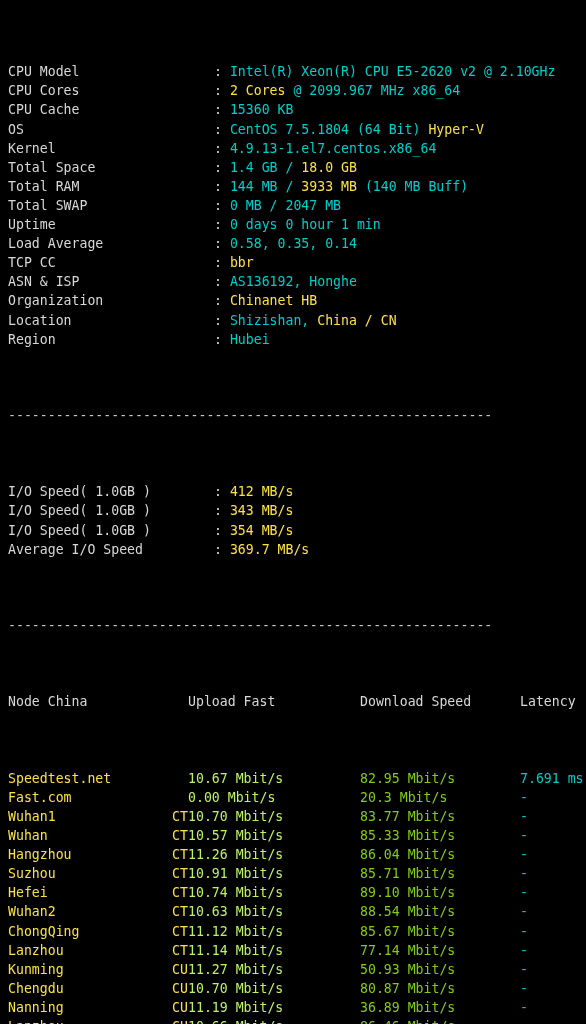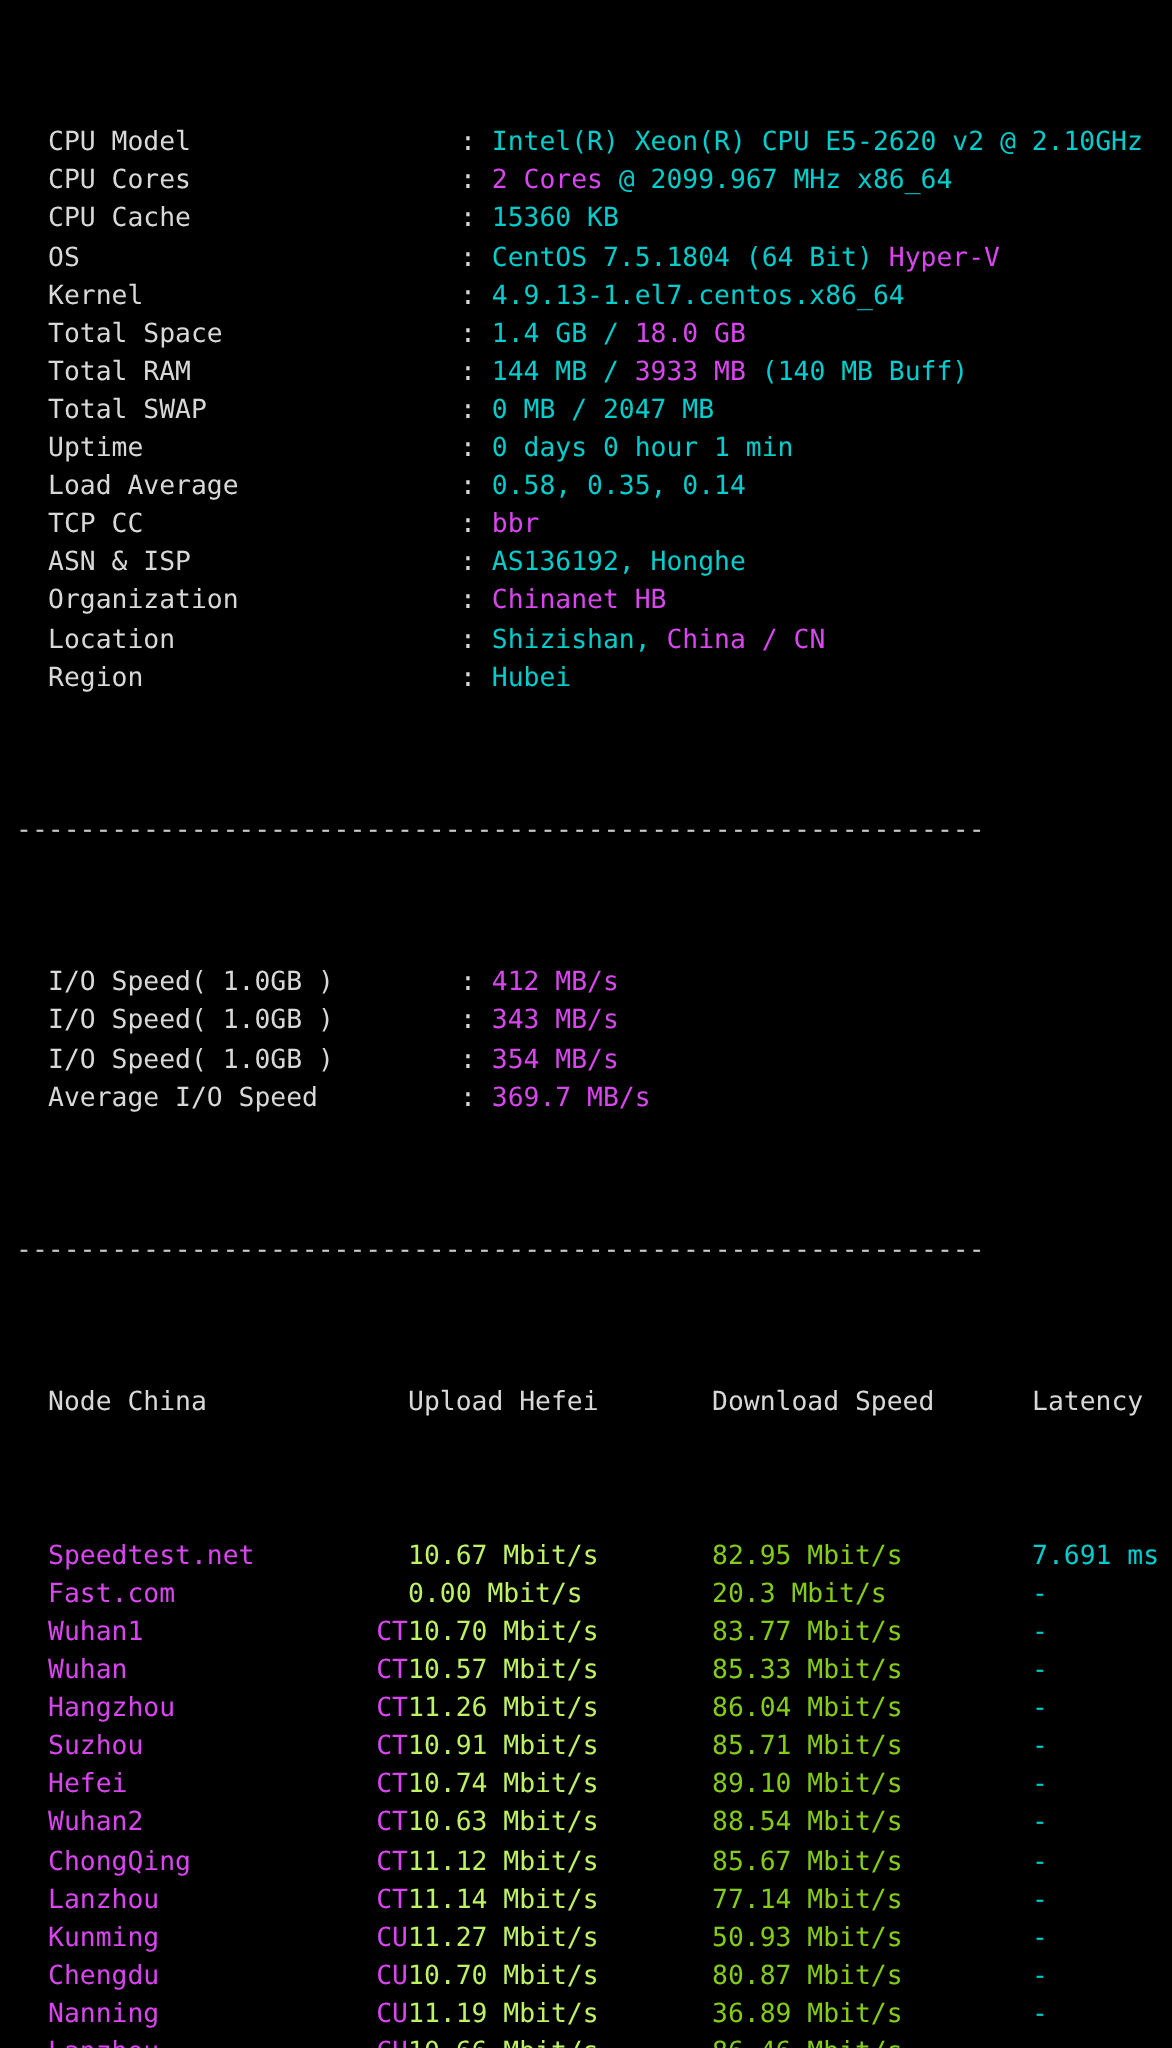--- a/index.html
+++ b/index.html
@@ -19,23 +19,23 @@
   }
   .term {
     padding: 5px 0 0 0;
     white-space: pre;
   }
   .row {
     height: 19.1px;
     white-space: pre;
     display: block;
   }
-  .pad { padding-left: 24px; }
+  .pad { padding-left: 8px; }
   .c-cyan   { color: #00cdcd; }
-  .c-yellow { color: #d946ef; }
+  .c-yellow { color: #fde047; }
   .c-green  { color: #bef264; }
   .c-red    { color: #84cc16; }
   .c-sep    { color: #c8c8c8; }
 
   .sep {
     white-space: pre;
     overflow: hidden;
     height: 19.1px;
     display: block;
     padding-left: 8px;
@@ -60,36 +60,37 @@
     width: 32px;
     text-align: right;
   }
   .n-up {
     display: inline-block;
     width: 152px;
   }
   .n-down {
     display: inline-block;
     width: 160px;
+    margin-left: 20px;
   }
   .n-lat {
     display: inline-block;
   }
   .hdr .n-name, .hdr .n-up, .hdr .n-down, .hdr .n-lat { color: #d8d8d8; }
 </style>
 </head>
 <body>
 
 <div class="term">
 
   <div id="sysinfo-block"><div class="row pad"><span class="lbl">CPU Model</span><span class="colon">: </span><span class="c-cyan">Intel(R) Xeon(R) CPU E5-2620 v2 @ 2.10GHz</span></div><div class="row pad"><span class="lbl">CPU Cores</span><span class="colon">: </span><span class="c-yellow">2 Cores</span><span class="c-cyan"> @ 2099.967 MHz x86_64</span></div><div class="row pad"><span class="lbl">CPU Cache</span><span class="colon">: </span><span class="c-cyan">15360 KB</span></div><div class="row pad"><span class="lbl">OS</span><span class="colon">: </span><span class="c-cyan">CentOS 7.5.1804 (64 Bit) </span><span class="c-yellow">Hyper-V</span></div><div class="row pad"><span class="lbl">Kernel</span><span class="colon">: </span><span class="c-cyan">4.9.13-1.el7.centos.x86_64</span></div><div class="row pad"><span class="lbl">Total Space</span><span class="colon">: </span><span class="c-cyan">1.4 GB / </span><span class="c-yellow">18.0 GB</span></div><div class="row pad"><span class="lbl">Total RAM</span><span class="colon">: </span><span class="c-cyan">144 MB / </span><span class="c-yellow">3933 MB</span><span class="c-cyan"> (140 MB Buff)</span></div><div class="row pad"><span class="lbl">Total SWAP</span><span class="colon">: </span><span class="c-cyan">0 MB / 2047 MB</span></div><div class="row pad"><span class="lbl">Uptime</span><span class="colon">: </span><span class="c-cyan">0 days 0 hour 1 min</span></div><div class="row pad"><span class="lbl">Load Average</span><span class="colon">: </span><span class="c-cyan">0.58, 0.35, 0.14</span></div><div class="row pad"><span class="lbl">TCP CC</span><span class="colon">: </span><span class="c-yellow">bbr</span></div><div class="row pad"><span class="lbl">ASN &amp; ISP</span><span class="colon">: </span><span class="c-cyan">AS136192, Honghe</span></div><div class="row pad"><span class="lbl">Organization</span><span class="colon">: </span><span class="c-yellow">Chinanet HB</span></div><div class="row pad"><span class="lbl">Location</span><span class="colon">: </span><span class="c-cyan">Shizishan, </span><span class="c-yellow">China / CN</span></div><div class="row pad"><span class="lbl">Region</span><span class="colon">: </span><span class="c-cyan">Hubei</span></div></div>
 
   <div class="sep c-sep">-------------------------------------------------------------</div>
 
   <div id="iospeed-block"><div class="row pad"><span class="lbl">I/O Speed( 1.0GB )</span><span class="colon">: </span><span class="c-yellow">412 MB/s</span></div><div class="row pad"><span class="lbl">I/O Speed( 1.0GB )</span><span class="colon">: </span><span class="c-yellow">343 MB/s</span></div><div class="row pad"><span class="lbl">I/O Speed( 1.0GB )</span><span class="colon">: </span><span class="c-yellow">354 MB/s</span></div><div class="row pad"><span class="lbl">Average I/O Speed</span><span class="colon">: </span><span class="c-yellow">369.7 MB/s</span></div></div>
 
   <div class="sep c-sep">-------------------------------------------------------------</div>
 
-  <div class="row pad hdr"><span class="n-name">Node China</span><span class="n-isp"></span><span class="n-up">Upload Hefei</span><span class="n-down">Download Speed</span><span class="n-lat">Latency</span></div>
+  <div class="row pad hdr"><span class="n-name">Node China</span><span class="n-isp"></span><span class="n-up">Upload Fast</span><span class="n-down">Download Speed</span><span class="n-lat">Latency</span></div>
 
   <div id="speedtest-rows"><div class="row pad"><span class="n-name c-yellow">Speedtest.net</span><span class="n-isp c-yellow"></span><span class="n-up c-green">10.67 Mbit/s</span><span class="n-down c-red">82.95 Mbit/s</span><span class="n-lat c-cyan">7.691 ms</span></div><div class="row pad"><span class="n-name c-yellow">Fast.com</span><span class="n-isp c-yellow"></span><span class="n-up c-green">0.00 Mbit/s</span><span class="n-down c-red">20.3 Mbit/s</span><span class="n-lat c-cyan">-</span></div><div class="row pad"><span class="n-name c-yellow">Wuhan1</span><span class="n-isp c-yellow">CT</span><span class="n-up c-green">10.70 Mbit/s</span><span class="n-down c-red">83.77 Mbit/s</span><span class="n-lat c-cyan">-</span></div><div class="row pad"><span class="n-name c-yellow">Wuhan</span><span class="n-isp c-yellow">CT</span><span class="n-up c-green">10.57 Mbit/s</span><span class="n-down c-red">85.33 Mbit/s</span><span class="n-lat c-cyan">-</span></div><div class="row pad"><span class="n-name c-yellow">Hangzhou</span><span class="n-isp c-yellow">CT</span><span class="n-up c-green">11.26 Mbit/s</span><span class="n-down c-red">86.04 Mbit/s</span><span class="n-lat c-cyan">-</span></div><div class="row pad"><span class="n-name c-yellow">Suzhou</span><span class="n-isp c-yellow">CT</span><span class="n-up c-green">10.91 Mbit/s</span><span class="n-down c-red">85.71 Mbit/s</span><span class="n-lat c-cyan">-</span></div><div class="row pad"><span class="n-name c-yellow">Hefei</span><span class="n-isp c-yellow">CT</span><span class="n-up c-green">10.74 Mbit/s</span><span class="n-down c-red">89.10 Mbit/s</span><span class="n-lat c-cyan">-</span></div><div class="row pad"><span class="n-name c-yellow">Wuhan2</span><span class="n-isp c-yellow">CT</span><span class="n-up c-green">10.63 Mbit/s</span><span class="n-down c-red">88.54 Mbit/s</span><span class="n-lat c-cyan">-</span></div><div class="row pad"><span class="n-name c-yellow">ChongQing</span><span class="n-isp c-yellow">CT</span><span class="n-up c-green">11.12 Mbit/s</span><span class="n-down c-red">85.67 Mbit/s</span><span class="n-lat c-cyan">-</span></div><div class="row pad"><span class="n-name c-yellow">Lanzhou</span><span class="n-isp c-yellow">CT</span><span class="n-up c-green">11.14 Mbit/s</span><span class="n-down c-red">77.14 Mbit/s</span><span class="n-lat c-cyan">-</span></div><div class="row pad"><span class="n-name c-yellow">Kunming</span><span class="n-isp c-yellow">CU</span><span class="n-up c-green">11.27 Mbit/s</span><span class="n-down c-red">50.93 Mbit/s</span><span class="n-lat c-cyan">-</span></div><div class="row pad"><span class="n-name c-yellow">Chengdu</span><span class="n-isp c-yellow">CU</span><span class="n-up c-green">10.70 Mbit/s</span><span class="n-down c-red">80.87 Mbit/s</span><span class="n-lat c-cyan">-</span></div><div class="row pad"><span class="n-name c-yellow">Nanning</span><span class="n-isp c-yellow">CU</span><span class="n-up c-green">11.19 Mbit/s</span><span class="n-down c-red">36.89 Mbit/s</span><span class="n-lat c-cyan">-</span></div><div class="row pad"><span class="n-name c-yellow">Lanzhou</span><span class="n-isp c-yellow">CU</span><span class="n-up c-green">10.66 Mbit/s</span><span class="n-down c-red">86.46 Mbit/s</span><span class="n-lat c-cyan">-</span></div></div>
 
 </div>
 
 </body></html>

